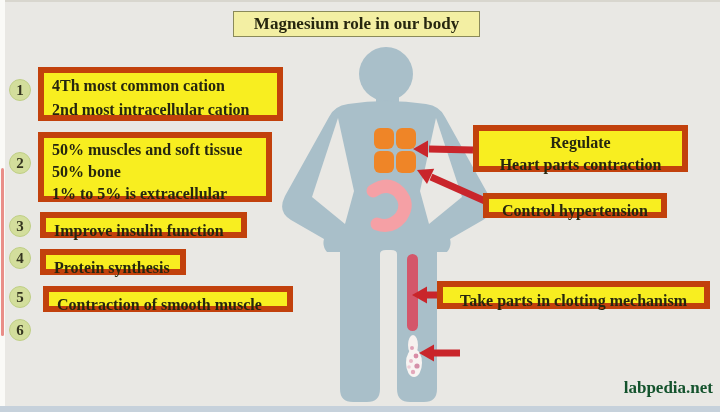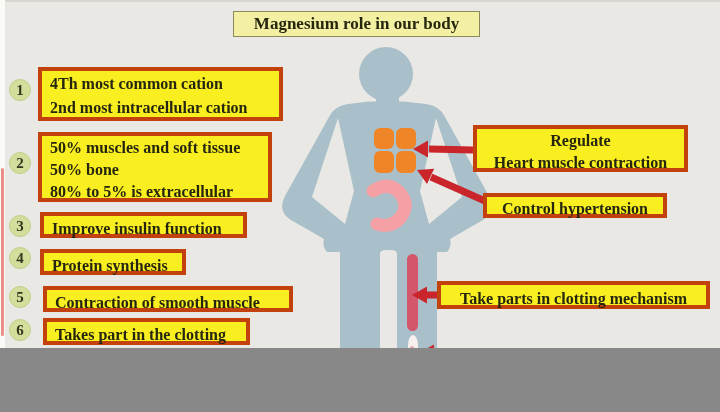--- a/index.html
+++ b/index.html
@@ -1,31 +1,31 @@
 <!DOCTYPE html>
 <html><head>
 <meta charset="utf-8">
 <style>
   html,body{margin:0;padding:0;background:#888;}
   #stage{
-    position:relative;width:720px;height:348px;overflow:hidden;
+    position:relative;width:720px;height:412px;overflow:hidden;
     background:#e9e8e4;
     font-family:"Liberation Serif","DejaVu Serif",serif;
     font-weight:bold;color:#26260f;
   }
   
   .edge-top{position:absolute;left:0;top:0;width:720px;height:2px;background:#d8d6ce;}
   .edge-left{position:absolute;left:0;top:0;width:5px;height:412px;background:#fafaf7;}
   .edge-left-red{position:absolute;left:1px;top:168px;width:3px;height:168px;background:#e57a74;border-radius:2px;opacity:.85;}
   .edge-bottom{position:absolute;left:0;top:406px;width:720px;height:6px;background:#c6d1db;}
 
   svg.fig{position:absolute;left:0;top:0;z-index:1;}
 
   .ybox{
-    position:absolute;z-index:2;background:#f8ee20;border:4px solid #c2410c;
+    position:absolute;z-index:2;background:#f8ee20;border:6px solid #c2410c;
     white-space:nowrap;font-size:16px;box-sizing:border-box;padding:1px 8px 0 8px;
   }
   .ybox .ln{display:block;}
   .title-box{
     position:absolute;z-index:2;left:233px;top:11px;width:247px;height:26px;
     background:#f3efa3;border:1px solid #8a8a5a;box-sizing:border-box;
     text-align:center;font-size:17px;line-height:23px;white-space:nowrap;
   }
   
   .b1{left:38px;top:67px;width:245px;height:54px;line-height:24px;}
@@ -145,38 +145,35 @@
   <div class="numcircle c5">5</div>
   <div class="numcircle c6">6</div>
 
   <div class="ybox b1">
     <span class="ln">4Th most common cation</span>
     <span class="ln">2nd most intracellular cation</span>
   </div>
   <div class="ybox b2">
     <span class="ln">50% muscles and soft tissue</span>
     <span class="ln">50% bone</span>
-    <span class="ln">80% to 5% is extracellular</span>
+    <span class="ln">1% to 5% is extracellular</span>
   </div>
   <div class="ybox b3">
     <span class="ln">Improve insulin function</span>
   </div>
   <div class="ybox b4">
     <span class="ln">Protein synthesis</span>
   </div>
   <div class="ybox b5">
     <span class="ln">Contraction of smooth muscle</span>
   </div>
-  <div class="ybox b6">
-    <span class="ln">Takes part in the clotting</span>
-  </div>
 
   <div class="ybox rbox r1">
     <span class="ln">Regulate</span>
-    <span class="ln">Heart muscle contraction</span>
+    <span class="ln">Heart parts contraction</span>
   </div>
   <div class="ybox rbox r2">
     <span class="ln">Control hypertension</span>
   </div>
   <div class="ybox rbox r3">
     <span class="ln">Take parts in clotting mechanism</span>
   </div>
 
   <div class="watermark">labpedia.net</div>
 </div>

